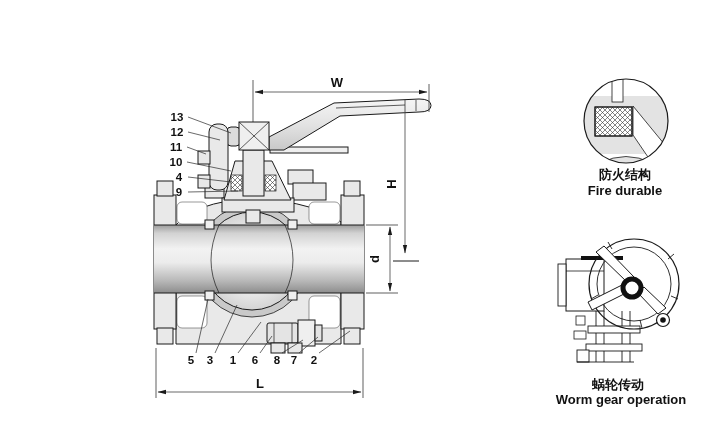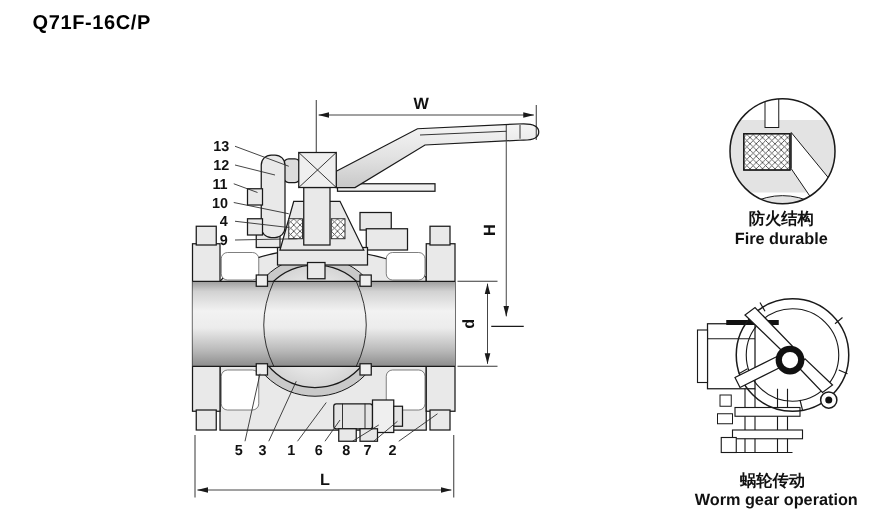--- a/index.html
+++ b/index.html
@@ -16,21 +16,20 @@
   .lite{fill:#efefef;stroke:#1a1a1a;stroke-width:1;}
   .lead{stroke:#2a2a2a;stroke-width:.7;fill:none;}
   .thin{stroke:#1a1a1a;stroke-width:.7;fill:none;}
   .wht{fill:#fff;stroke:#555;stroke-width:.6;}
 </style>
 </head>
 <body>
 
 <div class="stage">
 
-  <div class="title">Q71F-16C/P</div>
 
   <svg width="704" height="421" viewBox="0 0 704 421">
     <defs>
       <marker id="arr" orient="auto-start-reverse" markerWidth="13" markerHeight="8" refX="12" refY="4" viewBox="0 0 13 8">
         <path d="M0,0.8 L12.6,4 L0,7.2 Z" fill="#1a1a1a"></path>
       </marker>
       <linearGradient id="boreGrad" gradientUnits="userSpaceOnUse" x1="0" y1="225" x2="0" y2="293">
         <stop offset="0" stop-color="#9c9c9c"></stop>
           <stop offset=".12" stop-color="#d2d2d2"></stop>
         <stop offset=".35" stop-color="#f2f2f2"></stop>

